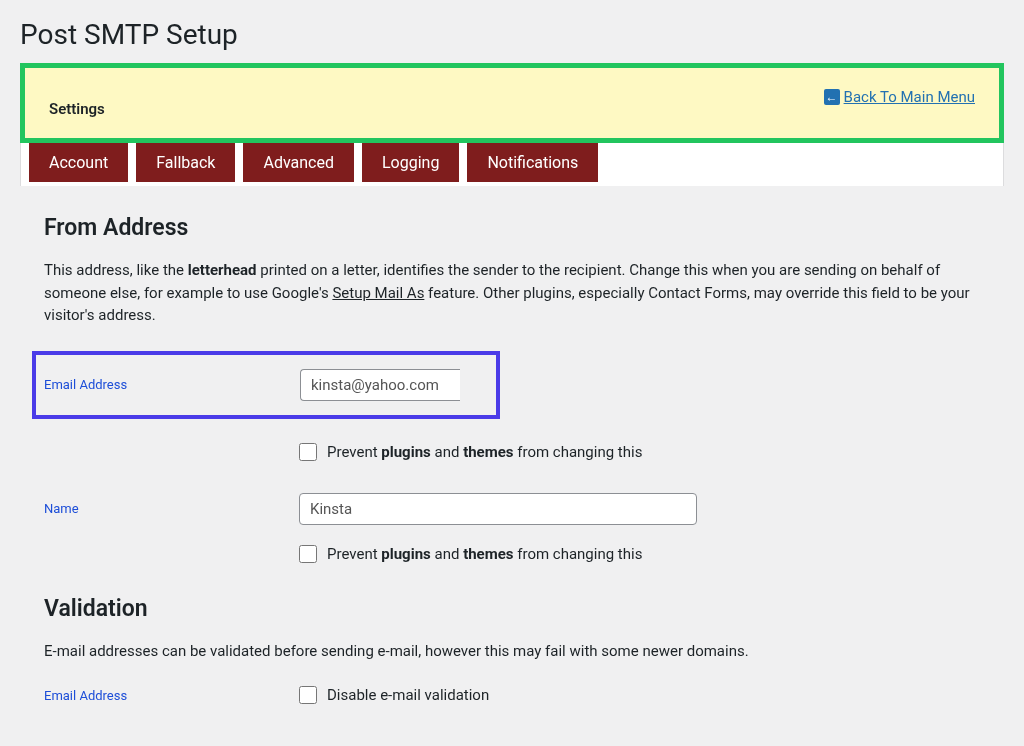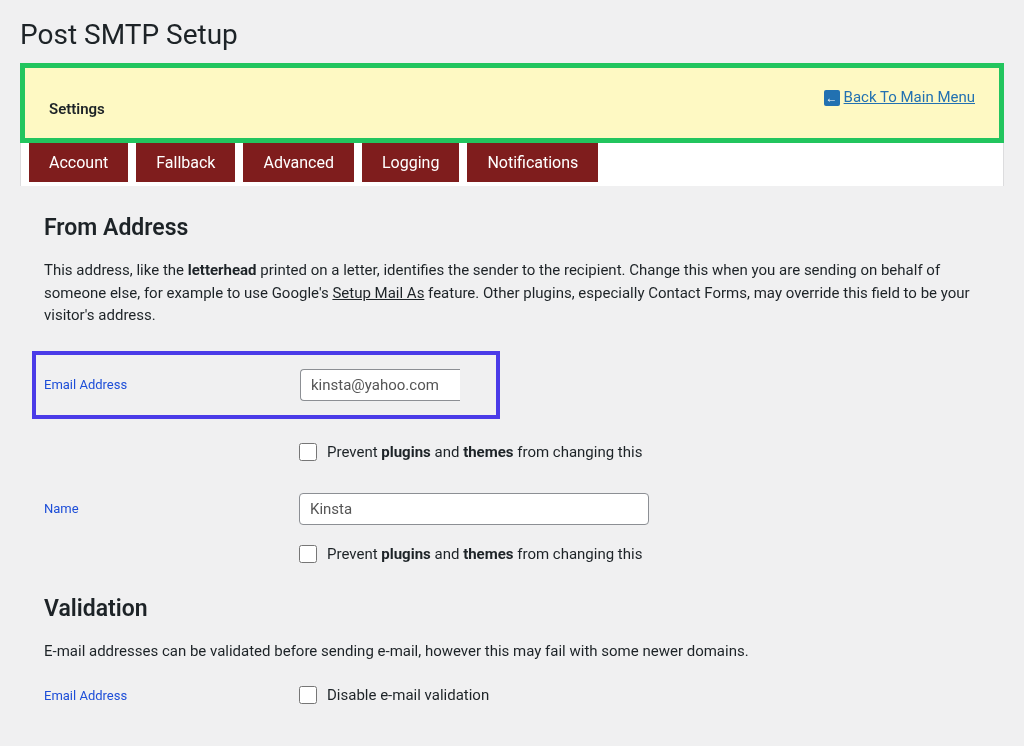--- a/index.html
+++ b/index.html
@@ -34,21 +34,21 @@
       font-size: 15px;
       font-weight: 600;
       color: #1d2327;
       margin-top: 12px;
     }
     .back-link {
       color: #2271b1;
       text-decoration: underline;
       font-size: 15px;
       display: flex;
-      align-items: flex-end;
+      align-items: center;
       gap: 4px;
     }
     .back-icon {
       display: inline-flex;
       width: 16px;
       height: 16px;
       background: #2271b1;
       border-radius: 2px;
       align-items: center;
       justify-content: center;
@@ -108,21 +108,21 @@
       margin-bottom: 20px;
     }
     .form-label {
       width: 255px;
       font-size: 13px;
       font-weight: 400;
       color: #1d4ed8;
       padding-left: 0;
     }
     .form-input {
-      width: 350px;
+      width: 398px;
       padding: 6px 10px;
       font-size: 15px;
       border: 1px solid #8c8f94;
       border-radius: 4px;
       font-family: inherit;
       color: #555;
     }
     .highlight-box {
       border: 4px solid #4a3be8;
       padding: 14px 0 14px 8px;

